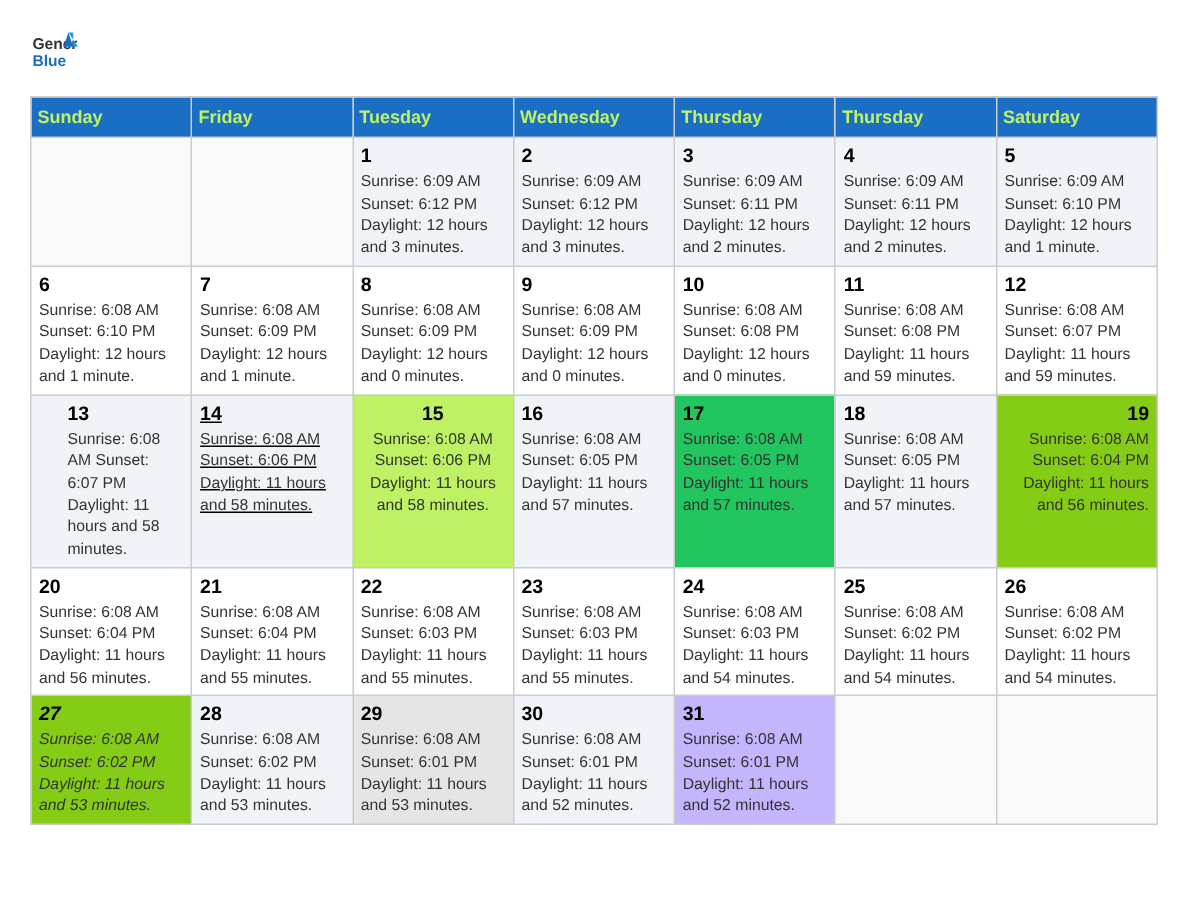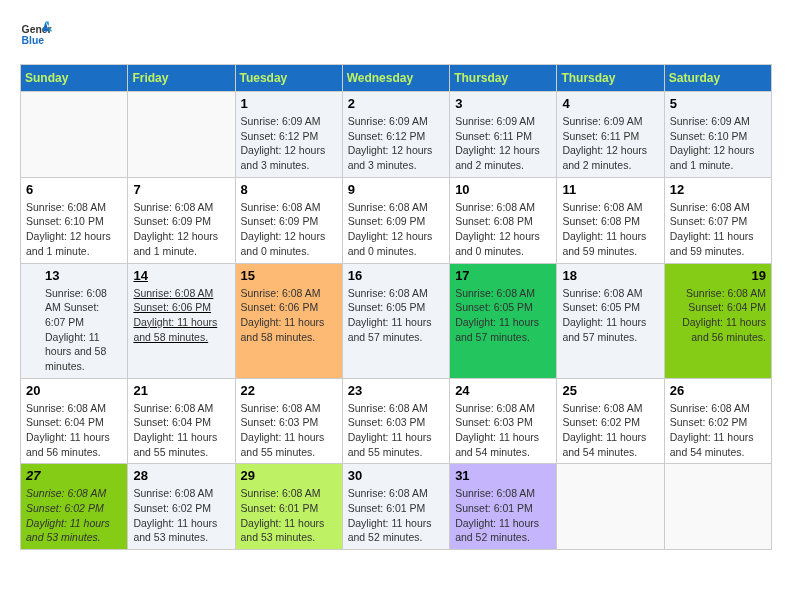--- a/index.html
+++ b/index.html
@@ -186,21 +186,21 @@
           <div class="day-info">Sunrise: 6:08 AM
 Sunset: 6:07 PM
 Daylight: 11 hours and 58 minutes.</div>
         </td>
         <td style="background: rgb(240, 244, 249); text-decoration: underline;">
           <div class="day-number">14</div>
           <div class="day-info">Sunrise: 6:08 AM
 Sunset: 6:06 PM
 Daylight: 11 hours and 58 minutes.</div>
         </td>
-        <td style="background: #fdba74;">
+        <td style="background: #bef264; text-align: center;">
           <div class="day-number">15</div>
           <div class="day-info">Sunrise: 6:08 AM
 Sunset: 6:06 PM
 Daylight: 11 hours and 58 minutes.</div>
         </td>
         <td style="background: rgb(240, 244, 249);">
           <div class="day-number">16</div>
           <div class="day-info">Sunrise: 6:08 AM
 Sunset: 6:05 PM
 Daylight: 11 hours and 57 minutes.</div>
@@ -274,21 +274,21 @@
           <div class="day-info">Sunrise: 6:08 AM
 Sunset: 6:02 PM
 Daylight: 11 hours and 53 minutes.</div>
         </td>
         <td style="background: rgb(240, 244, 249);">
           <div class="day-number">28</div>
           <div class="day-info">Sunrise: 6:08 AM
 Sunset: 6:02 PM
 Daylight: 11 hours and 53 minutes.</div>
         </td>
-        <td style="background: #bef264;">
+        <td style="background: #e5e5e5;">
           <div class="day-number">29</div>
           <div class="day-info">Sunrise: 6:08 AM
 Sunset: 6:01 PM
 Daylight: 11 hours and 53 minutes.</div>
         </td>
         <td style="background: rgb(240, 244, 249);">
           <div class="day-number">30</div>
           <div class="day-info">Sunrise: 6:08 AM
 Sunset: 6:01 PM
 Daylight: 11 hours and 52 minutes.</div>

